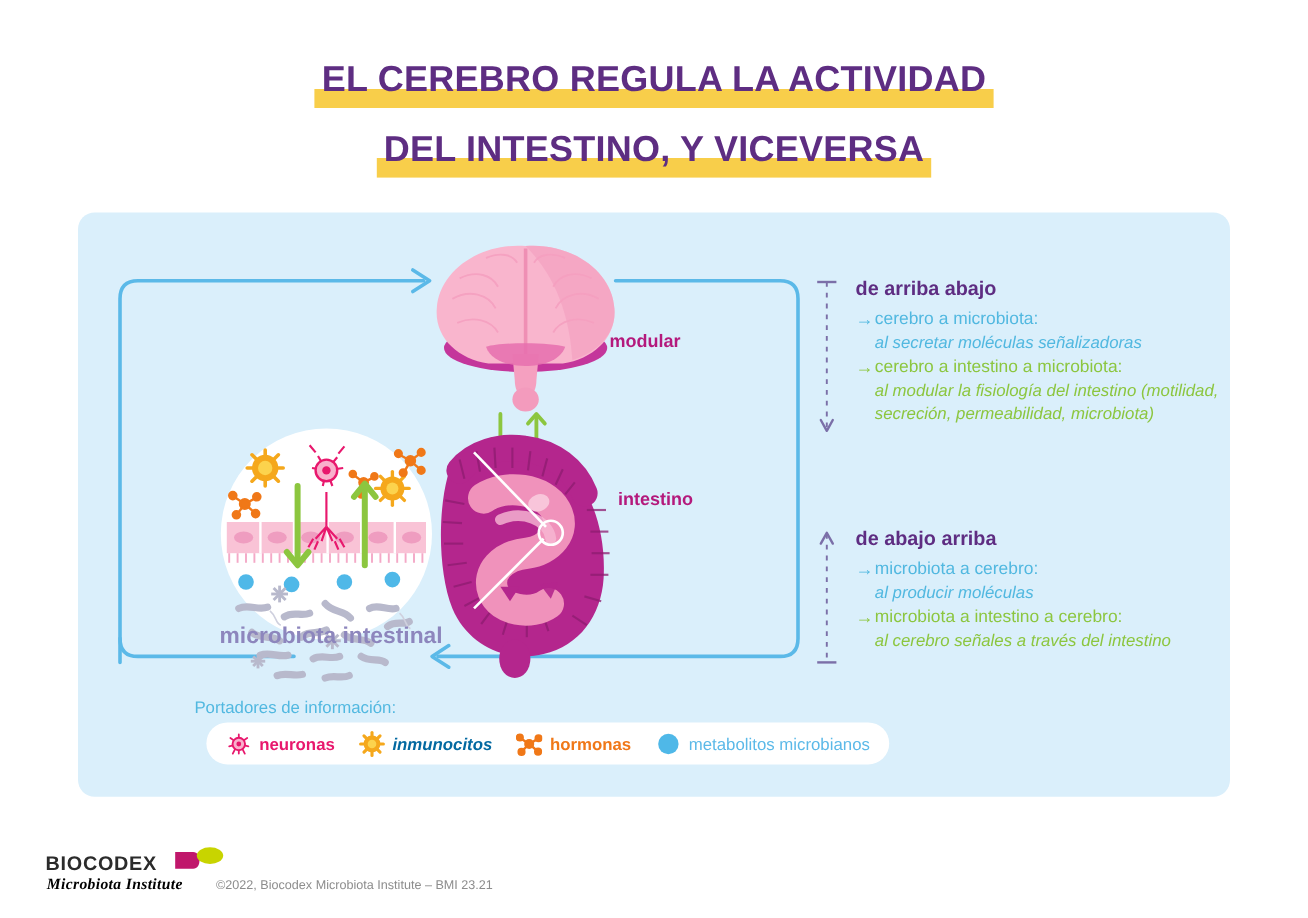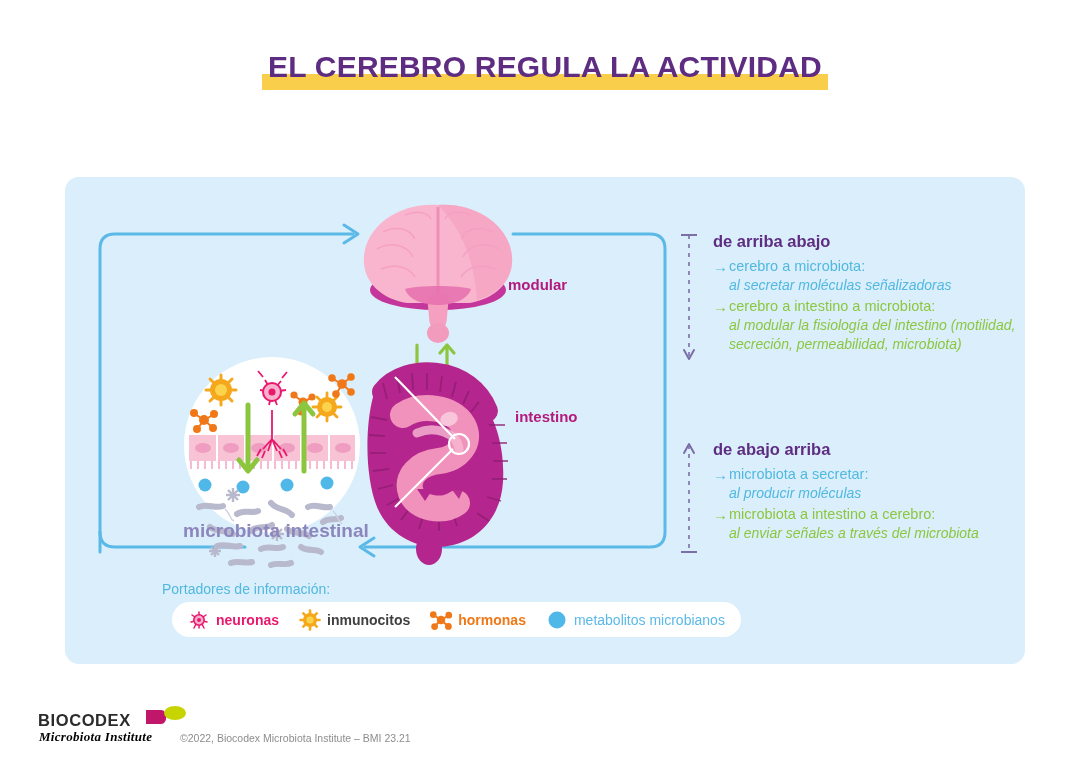--- a/index.html
+++ b/index.html
@@ -74,21 +74,21 @@
     position:absolute;left:107px;top:425px;height:35px;
     background:#ffffff;border-radius:18px;
     display:flex;align-items:center;padding:0 16px;box-sizing:border-box;
   }
   .leg-item{display:flex;align-items:center;margin-right:20px;}
   .leg-item:last-child{margin-right:0;}
   .leg-icon{flex:0 0 auto;width:22px;height:22px;margin-right:6px;
             display:flex;align-items:center;justify-content:center;}
   .leg-txt{font-size:14px;font-weight:bold;white-space:nowrap;}
   .lg-neuronas{color:#e8186d;}
-  .lg-inmunocitos{color:#404040;}
+  .lg-inmunocitos{color:#0369a1;font-style:italic;}
   .lg-hormonas{color:#f07818;}
   .lg-metabolitos{color:#5bb9e8;font-weight:normal;}
 
   
   #footer{position:absolute;left:38px;top:705px;width:1010px;height:46px;}
   #logo-text{
     position:absolute;left:0;top:6px;
     font-size:16.5px;font-weight:bold;letter-spacing:.6px;color:#2b2b2b;
   }
   #logo-sub{
@@ -100,20 +100,23 @@
     position:absolute;left:142px;top:27px;
     font-size:10.5px;color:#8d8d8d;white-space:nowrap;
   }
 </style>
 </head>
 <body>
 
 <div id="title-block">
   <div class="title-line">
     <span class="hl">EL CEREBRO REGULA LA ACTIVIDAD</span>
+  </div>
+  <div class="title-line">
+    <span class="hl">DEL INTESTINO, Y VICEVERSA</span>
   </div>
 </div>
 
 <div id="panel">
 
   <svg id="circuit" viewBox="0 0 960 487" xmlns="http://www.w3.org/2000/svg">
 
     <path d="M35,375 L35,72 Q35,57 50,57 L288,57" fill="none" stroke="#5bb9e8" stroke-width="3" stroke-linecap="round"></path>
     <polyline points="279,48 293,57 279,66" fill="none" stroke="#5bb9e8" stroke-width="3" stroke-linecap="round" stroke-linejoin="round"></polyline>
 
@@ -413,31 +416,31 @@
       <div class="rt-sub c-green">al modular la fisiología del intestino (motilidad, secreción, permeabilidad, microbiota)</div>
     </div>
   </div>
 
   <div class="rt-block" id="rt-bot">
     <div class="rt-head">de abajo arriba</div>
 
     <div class="rt-item">
       <div class="rt-line">
         <span class="rt-arrow c-blue">→</span>
-        <span class="rt-main c-blue">microbiota a secretar:</span>
+        <span class="rt-main c-blue">microbiota a cerebro:</span>
       </div>
       <div class="rt-sub c-blue">al producir moléculas</div>
     </div>
 
     <div class="rt-item">
       <div class="rt-line">
         <span class="rt-arrow c-green">→</span>
         <span class="rt-main c-green">microbiota a intestino a cerebro:</span>
       </div>
-      <div class="rt-sub c-green">al enviar señales a través del microbiota</div>
+      <div class="rt-sub c-green">al cerebro señales a través del intestino</div>
     </div>
   </div>
 
   <div id="legend-title">Portadores de información:</div>
 
   <div id="legend-bar">
 
     <div class="leg-item">
       <span class="leg-icon">
         <svg width="22" height="22" viewBox="0 0 22 22" xmlns="http://www.w3.org/2000/svg">

